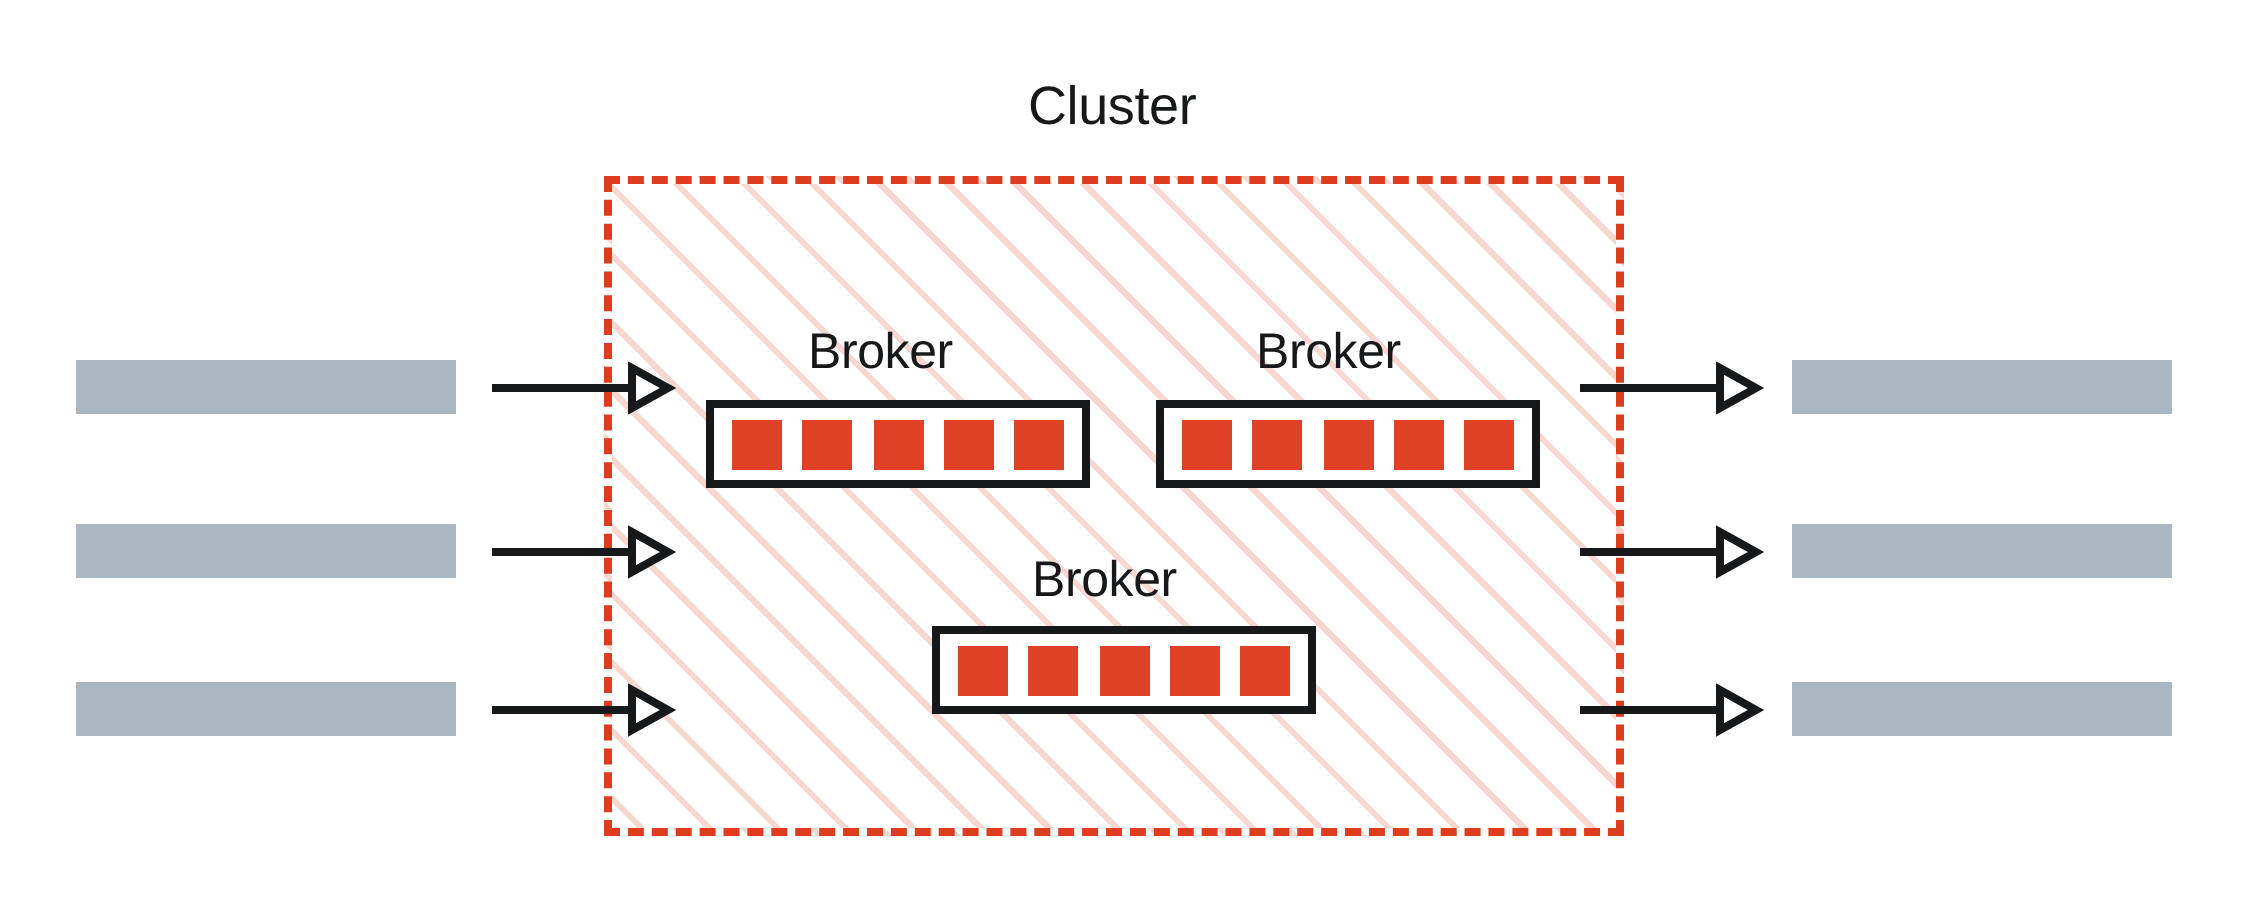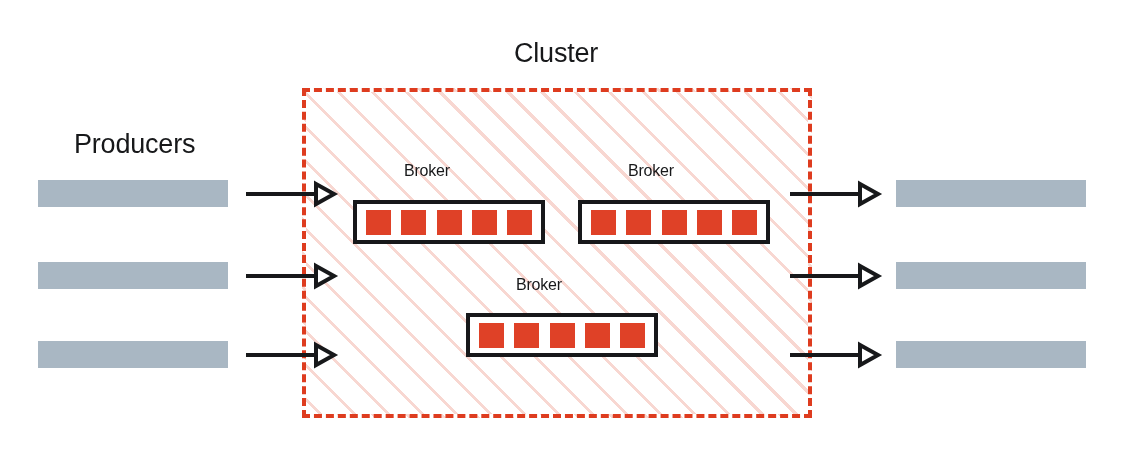--- a/index.html
+++ b/index.html
@@ -29,21 +29,21 @@
   .label-side {
     font-size: 27px;
     font-weight: 400;
   }
   .label-cluster {
     font-size: 27px;
     font-weight: 400;
     text-align: center;
   }
   .label-broker {
-    font-size: 16px;
+    font-size: 25px;
     font-weight: 400;
   }
 
   
   .bar {
     position: absolute;
     background: #a9b7c3;
     height: 27px;
     width: 190px;
   }
@@ -95,21 +95,20 @@
 </style>
 </head>
 <body>
 
 <div id="canvas">
 
   <div id="cluster-region"></div>
 
   <div class="label label-cluster" style="left:514px; top:38px;">Cluster</div>
 
-  <div class="label label-side" style="left:74px; top:129px;">Producers</div>
 
   <div class="bar" style="left:38px; top:180px;"></div>
   <div class="bar" style="left:38px; top:262px;"></div>
   <div class="bar" style="left:38px; top:341px;"></div>
 
 
   <div class="bar" style="left:896px; top:180px;"></div>
   <div class="bar" style="left:896px; top:262px;"></div>
   <div class="bar" style="left:896px; top:341px;"></div>
 

